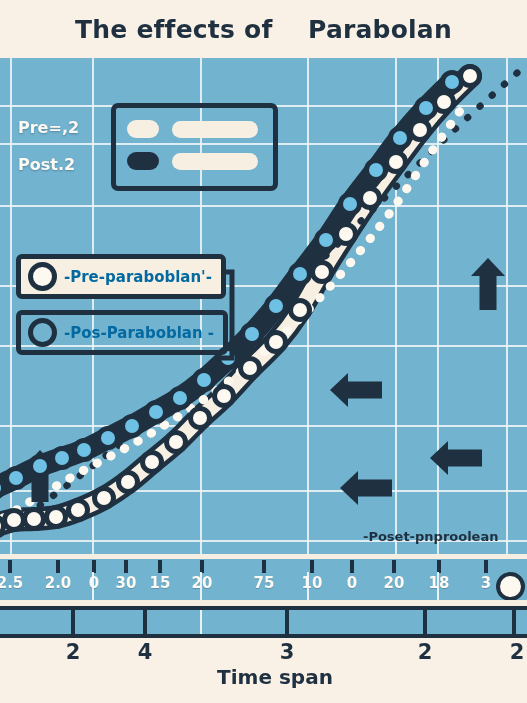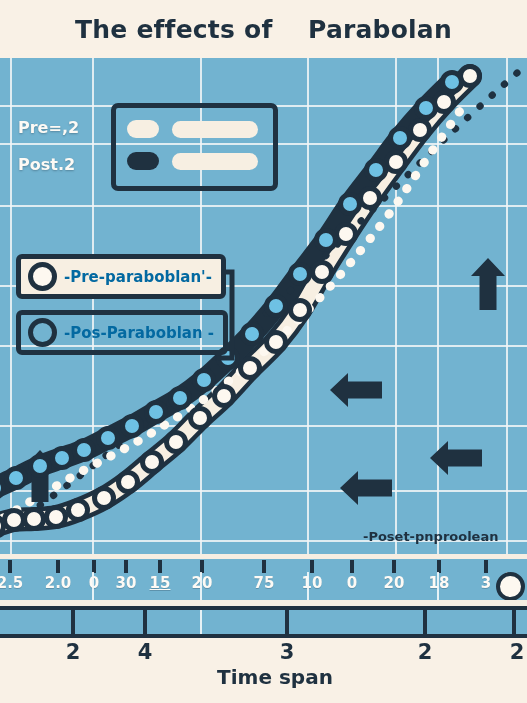--- a/index.html
+++ b/index.html
@@ -247,21 +247,21 @@
         <div class="tick-mark" style="left: 350px;"></div>
         <div class="tick-mark" style="left: 392px;"></div>
         <div class="tick-mark" style="left: 437px;"></div>
         <div class="tick-mark" style="left: 484px;"></div>
       </div>
     <div id="tick-labels">
         <div class="tick-label" style="left: 10px;">2.5</div>
         <div class="tick-label" style="left: 58px;">2.0</div>
         <div class="tick-label" style="left: 94px;">0</div>
         <div class="tick-label" style="left: 126px;">30</div>
-        <div class="tick-label" style="left: 160px; text-decoration: underline;">15</div>
+        <div class="tick-label" style="left: 160px;">15</div>
         <div class="tick-label" style="left: 202px;">20</div>
         <div class="tick-label" style="left: 264px;">75</div>
         <div class="tick-label" style="left: 312px;">10</div>
         <div class="tick-label" style="left: 352px;">0</div>
         <div class="tick-label" style="left: 394px;">20</div>
         <div class="tick-label" style="left: 439px;">18</div>
         <div class="tick-label" style="left: 486px;">3</div>
       </div>
     <div class="tick-white" style="left:92px"></div>
     <div class="tick-white" style="left:200px"></div>

